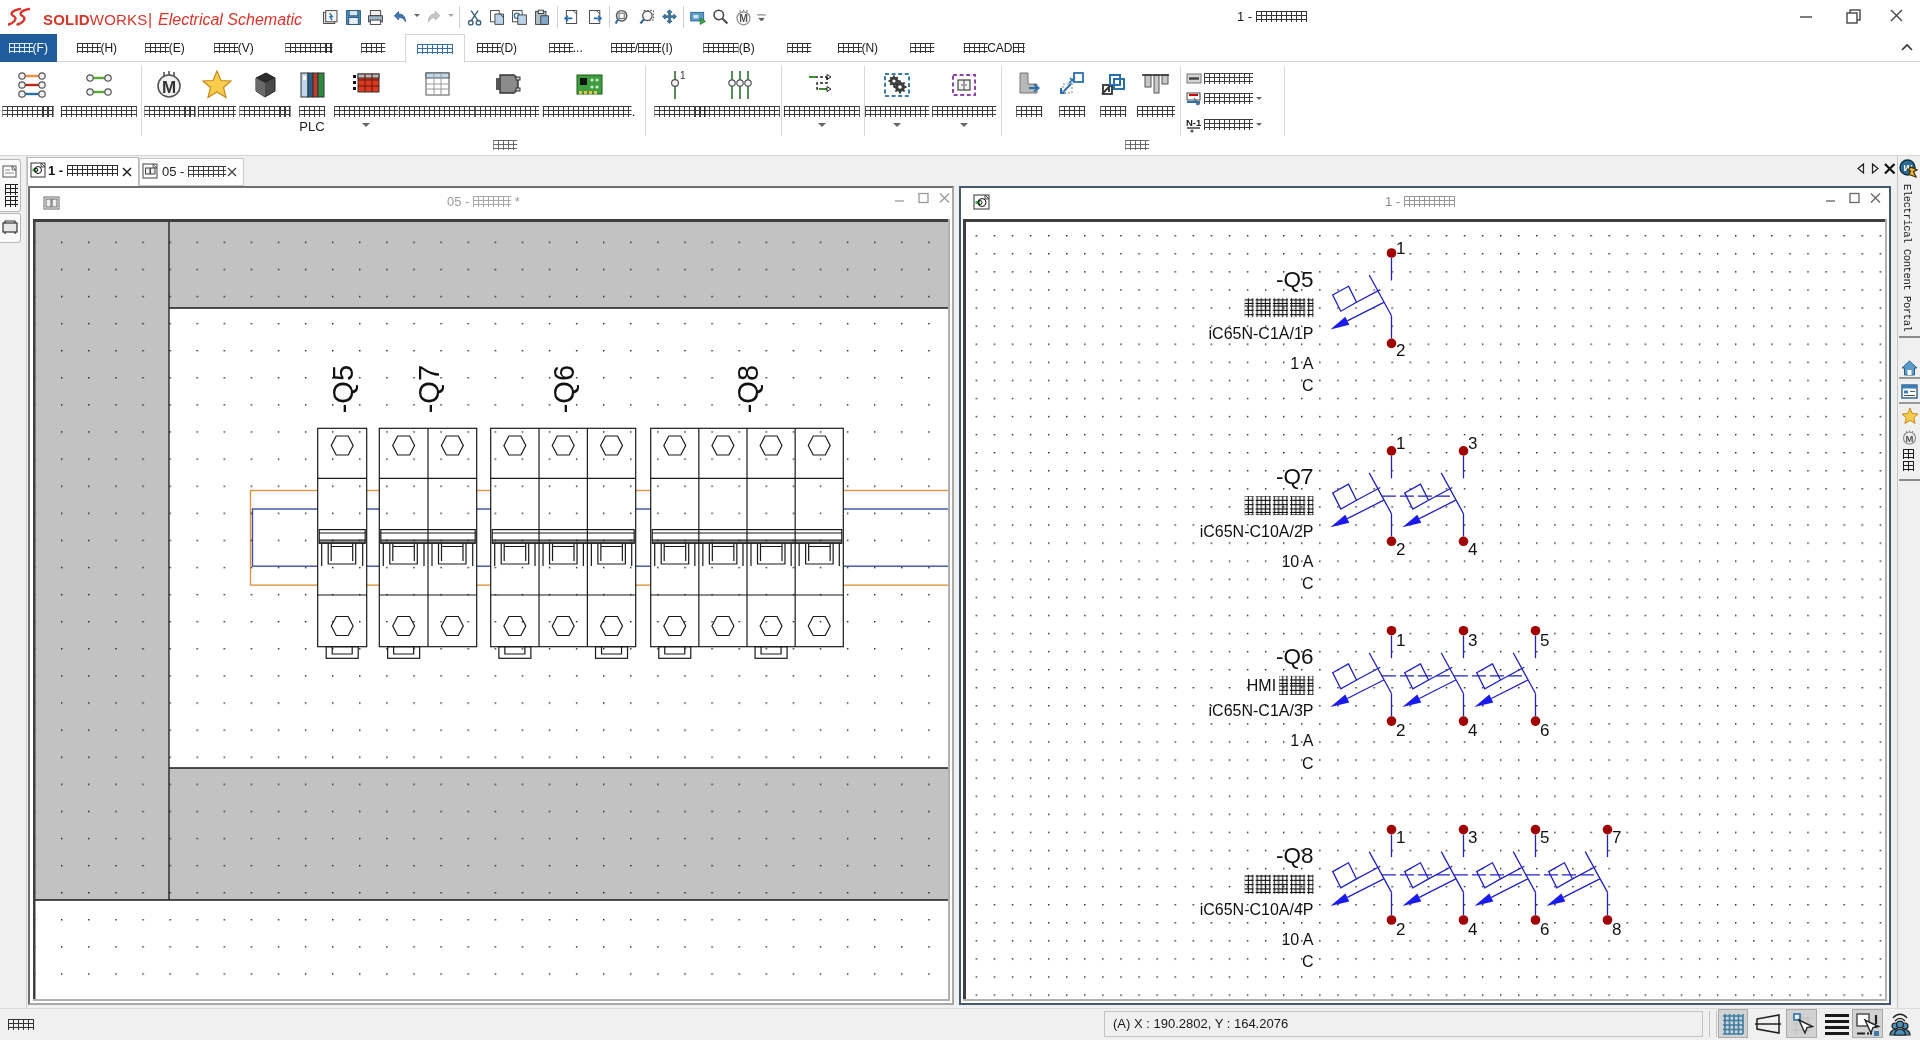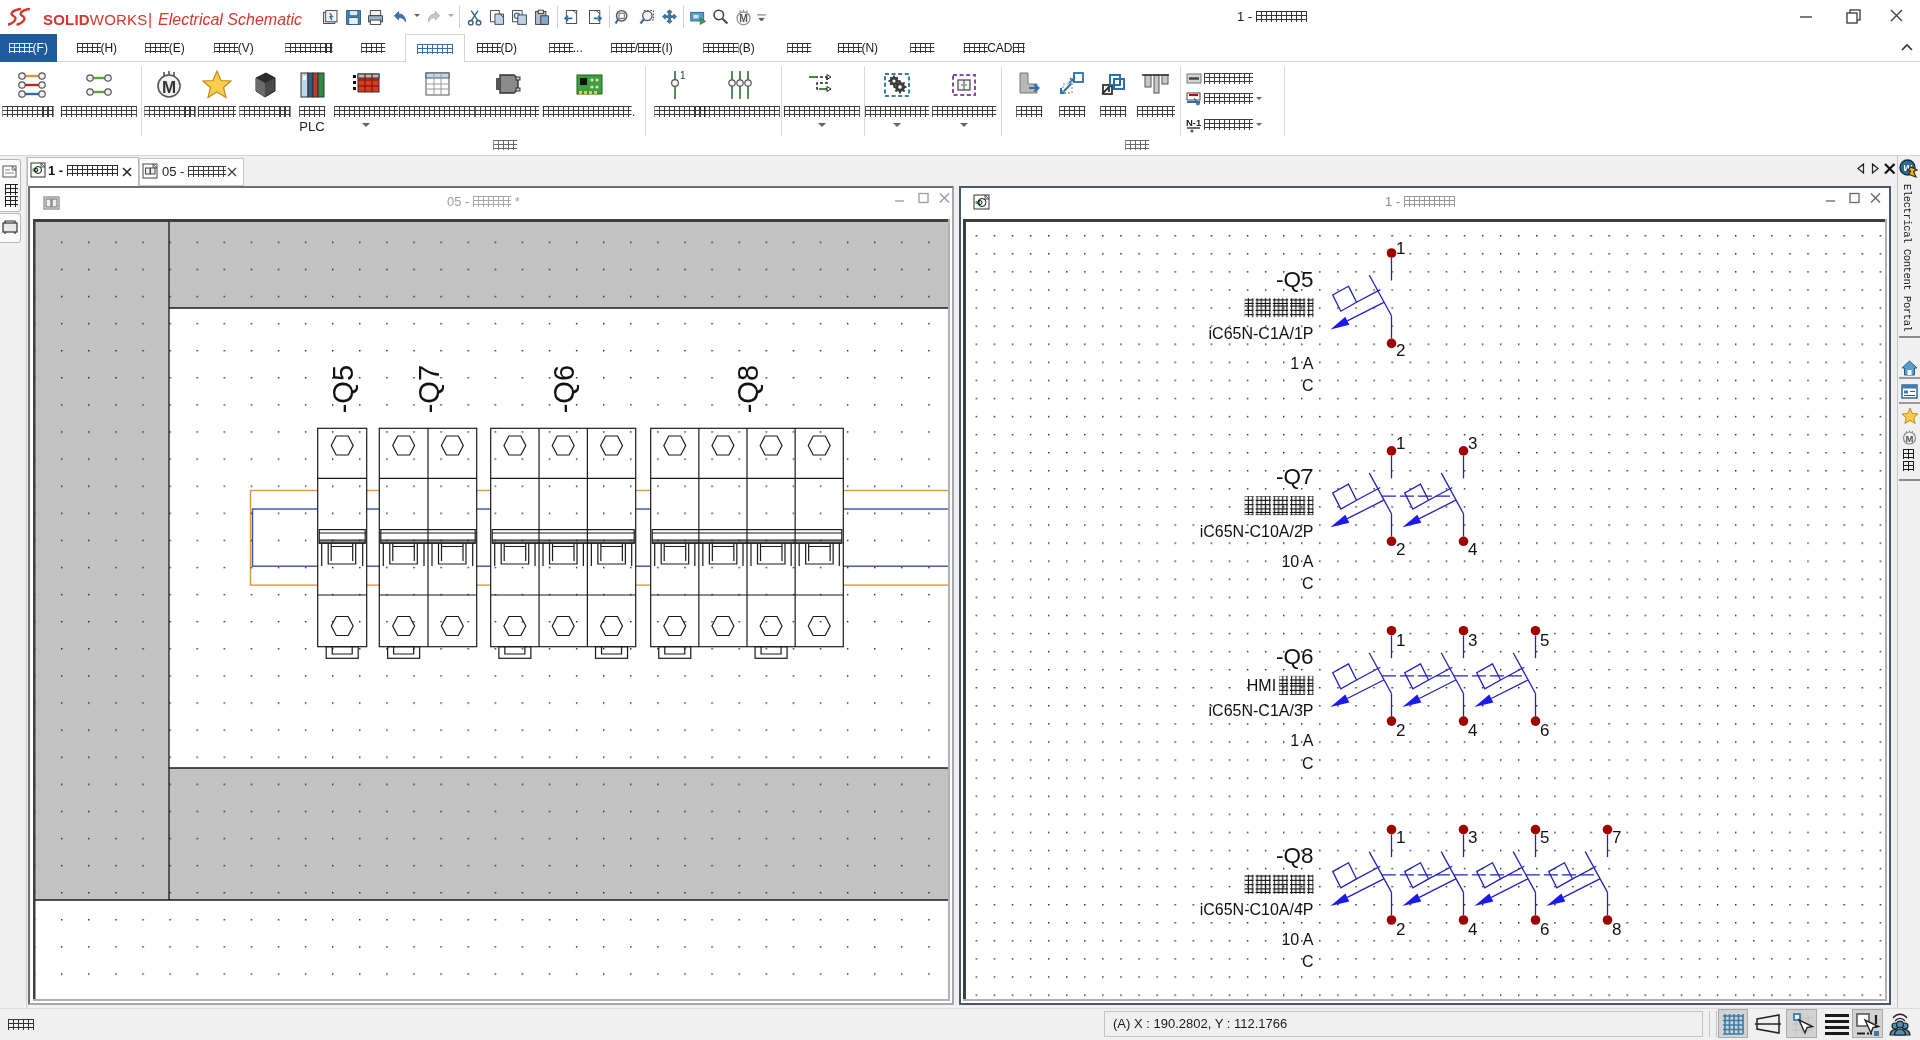--- a/index.html
+++ b/index.html
@@ -714,21 +714,21 @@
     <path d="M4.5 2.5 v-1.5 M7.5 2 v-1.5 M10.5 2.5 v-1.5" stroke="#8a8a8a"></path>
   </svg>
 <div class="abs" style="left:1903px;top:449px">
     <span class="z" style="width:11px;height:10px;display:block;margin-bottom:2px"></span>
     <span class="z" style="width:11px;height:10px;display:block"></span>
   </div>
 <div class="abs" style="left:1899px;top:479px;width:21px;height:2px;background:#8a8a8a"></div>
 <div class="abs" style="left:0;top:1008px;width:1920px;height:32px;background:#f0f0f0;border-top:1px solid #dcdcdc"></div>
 <div class="abs" style="left:8px;top:1017px;font-size:13px;color:#1a1a1a"><span class="z" style="width:25.5px;height:11.2px;"></span></div>
 <div class="abs" style="left:1104px;top:1011px;width:599px;height:26px;border:1px solid #c3c3c3"></div>
-<div class="abs" style="left:1113px;top:1016px;font-size:13px;color:#1a1a1a">(A) X : 190.2802, Y : 112.1766</div>
+<div class="abs" style="left:1113px;top:1016px;font-size:13px;color:#1a1a1a">(A) X : 190.2802, Y : 164.2076</div>
 <div class="abs" style="left:1709px;top:1011px;width:1px;height:26px;background:#c3c3c3"></div>
 <div class="abs" style="left:1716px;top:1011px;width:1px;height:26px;background:#c3c3c3"></div>
 <div class="abs" style="left:1718px;top:1009px;width:30px;height:29px;background:#d2d2d2;border:1px solid #aaa"></div>
 <svg class="abs" style="left:1722px;top:1013px" width="22" height="22" viewBox="0 0 22 22">
     <g stroke="#3a7ca5" stroke-width="1.6">
       <path d="M3 1 V21 M7.5 1 V21 M12 1 V21 M16.5 1 V21 M21 1 V21 M1 3 H21 M1 7.5 H21 M1 12 H21 M1 16.5 H21 M1 21 H21"></path>
     </g>
   </svg>
 <svg class="abs" style="left:1755px;top:1013px" width="26" height="22" viewBox="0 0 26 22">
     <path d="M2 6 L24 2 V20 L2 16 Z" fill="none" stroke="#222" stroke-width="1.5"></path>

